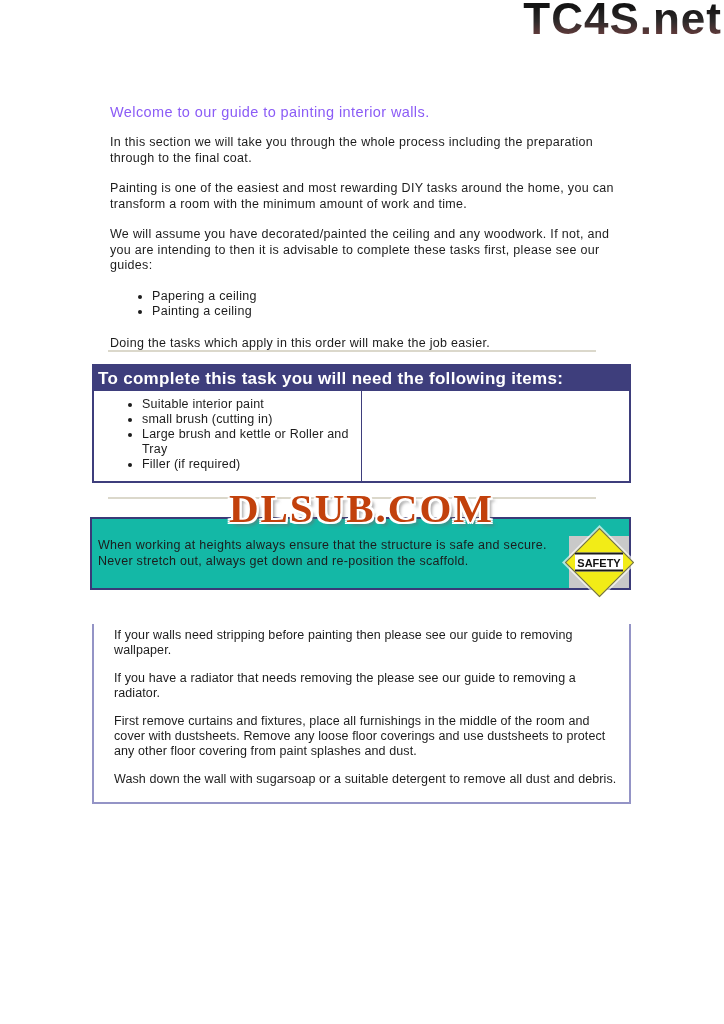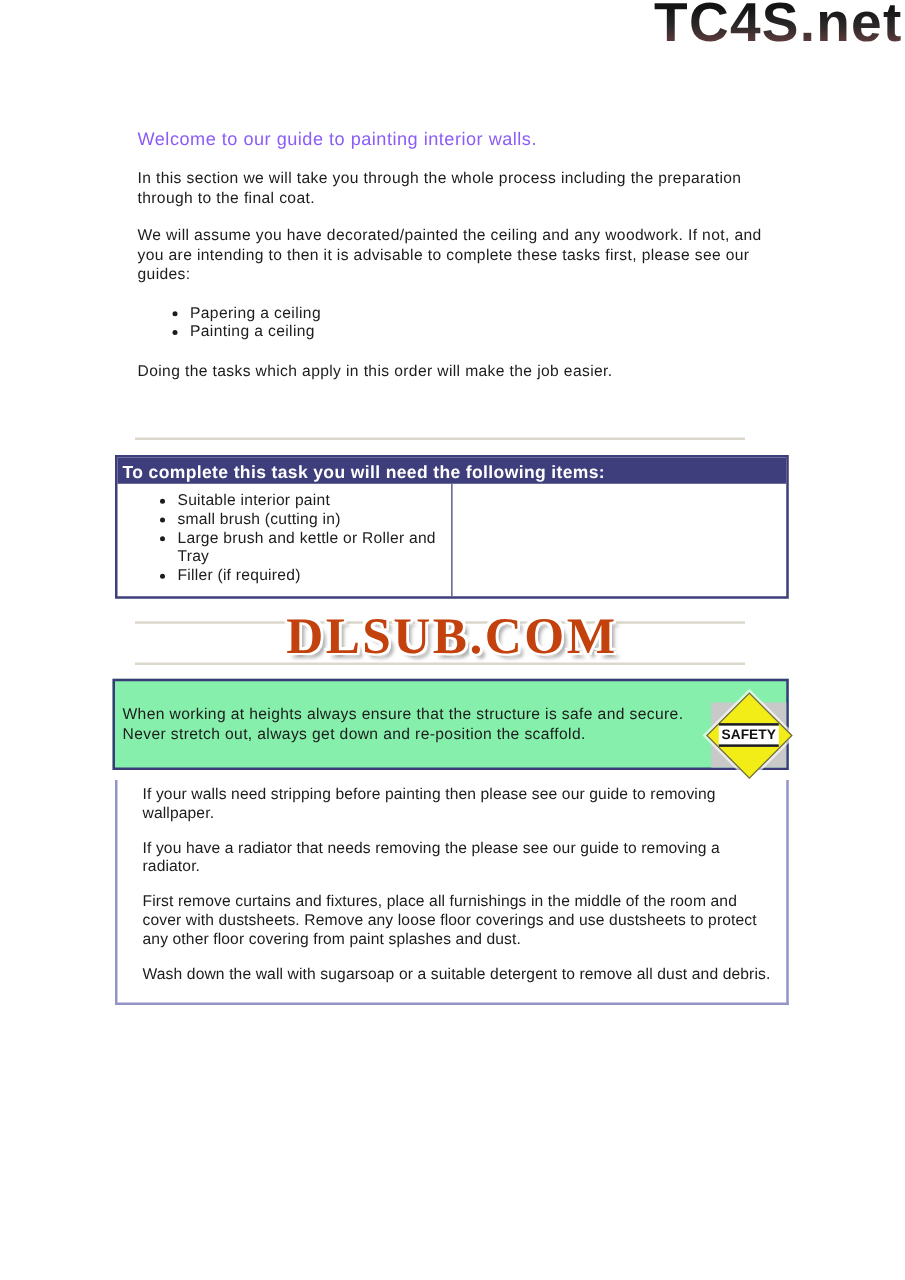--- a/index.html
+++ b/index.html
@@ -64,36 +64,36 @@
     background:#dbd8cb; border:0;
   }
 
   
   .items-table {
     position:absolute; left:92px; top:364px; width:539px;
     border:2px solid #3e3e7c; box-sizing:border-box; background:#fff;
   }
   .bar {
     background:#3e3e7c; color:#ffffff; font-weight:bold;
-    font-size:14px; letter-spacing:.3px; padding:3px 4px 2px 4px;
+    font-size:17px; letter-spacing:.3px; padding:3px 4px 2px 4px;
   }
   .items-body { display:flex; min-height:90px; }
   .items-cell { width:50%; box-sizing:border-box; padding:6px 2px 6px 0; }
   .items-cell.left { border-right:1px solid #3e3e7c; }
   .items-cell ul {
     margin:0; padding-left:48px;
     font-size:12.5px; line-height:15px; letter-spacing:.2px;
   }
   .items-cell.right ul { padding-left:43px; }
 
   
   .safety {
-    position:absolute; left:90px; top:543px; width:541px; height:73px;
+    position:absolute; left:90px; top:517px; width:541px; height:73px;
     border:2px solid #3a3a78; box-sizing:border-box;
-    display:flex; background:#86efac; z-index:2;
+    display:flex; background:#14b8a6; z-index:2;
   }
   .safety .txt {
     flex:1; display:flex; align-items:center;
     padding:4px 10px 4px 6px;
     font-size:12.5px; line-height:15.5px; letter-spacing:.3px;
   }
   .safety .icon-box {
     width:60px; flex:none; background:#c9c9c9; position:relative;
     display:flex; align-items:center; justify-content:center;margin-top:17px;
   }
@@ -124,20 +124,21 @@
 </head>
 <body>
 
 <div class="page">
 
   <div class="tc4s">TC4S.net</div>
 
   <div class="intro">
     <h1>Welcome to our guide to painting interior walls.</h1>
     <p>In this section we will take you through the whole process including the preparation through to the final coat.</p>
+    <p>Painting is one of the easiest and most rewarding DIY tasks around the home, you can transform a room with the minimum amount of work and time.</p>
     <p>We will assume you have decorated/painted the ceiling and any woodwork. If not, and you are intending to then it is advisable to complete these tasks first, please see our guides:</p>
     <ul>
       <li>Papering a ceiling</li>
       <li>Painting a ceiling</li>
     </ul>
     <p class="closing">Doing the tasks which apply in this order will make the job easier.</p>
   </div>
 
   <hr class="rule" style="top:342px">
   <hr class="rule" style="top:356px">

